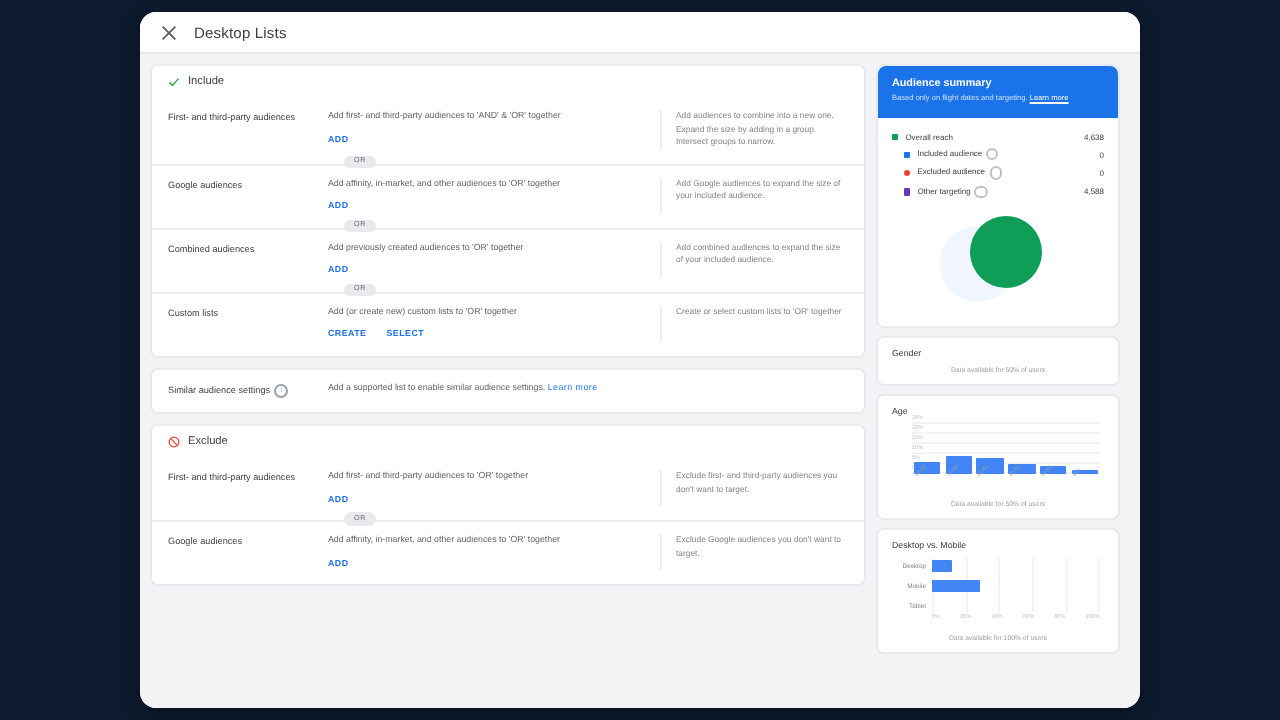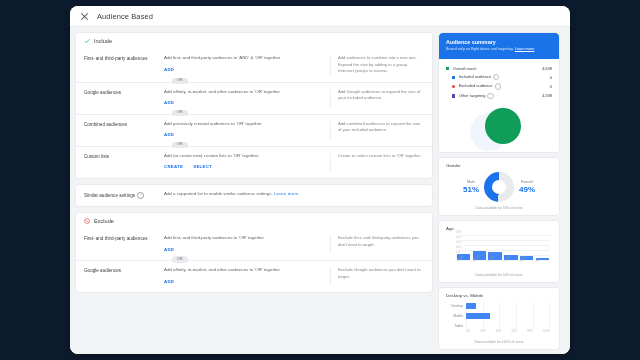--- a/index.html
+++ b/index.html
@@ -118,21 +118,21 @@
   .dm-vgrid{position:absolute;left:20px;right:2px;top:0;bottom:7px;display:flex;justify-content:space-between;}
   .dm-vgrid i{width:.5px;background:#f1f3f4;display:block;}
 </style>
 </head>
 <body>
 
 <div class="device">
 
   <div class="topbar">
     <div class="close-x"></div>
-    <div class="app-title">Audience Based</div>
+    <div class="app-title">Desktop Lists</div>
   </div>
 
   <div class="body-wrap">
 
     <div class="left-col">
 
       <div class="card">
         <div class="section-head">
           <svg class="ico-check" viewBox="0 0 16 16">
             <path d="M2 8.5 L6 12.5 L14 3.5" fill="none" stroke="#34a853" stroke-width="2"></path>
@@ -286,31 +286,20 @@
 
         <div class="venn">
           <span class="c-blue"></span>
           <span class="c-green"></span>
         </div>
 
       </div>
 
       <div class="card panel">
         <div class="ttl">Gender</div>
-        <div class="gender">
-          <div class="side">
-            <div class="g-lbl">Male</div>
-            <div class="g-val">51%</div>
-          </div>
-          <div class="donut"></div>
-          <div class="side">
-            <div class="g-lbl">Female</div>
-            <div class="g-val">49%</div>
-          </div>
-        </div>
         <div class="foot">Data available for 50% of users</div>
       </div>
 
       <div class="card panel">
         <div class="ttl">Age</div>
         <div class="agewrap">
           <div class="age-grid" id="age-grid">
               <div class="gl" style="bottom: 0%;"></div>
               <div class="age-ylbl" style="bottom: 0%;">0%</div>
               <div class="gl" style="bottom: 20%;"></div>

